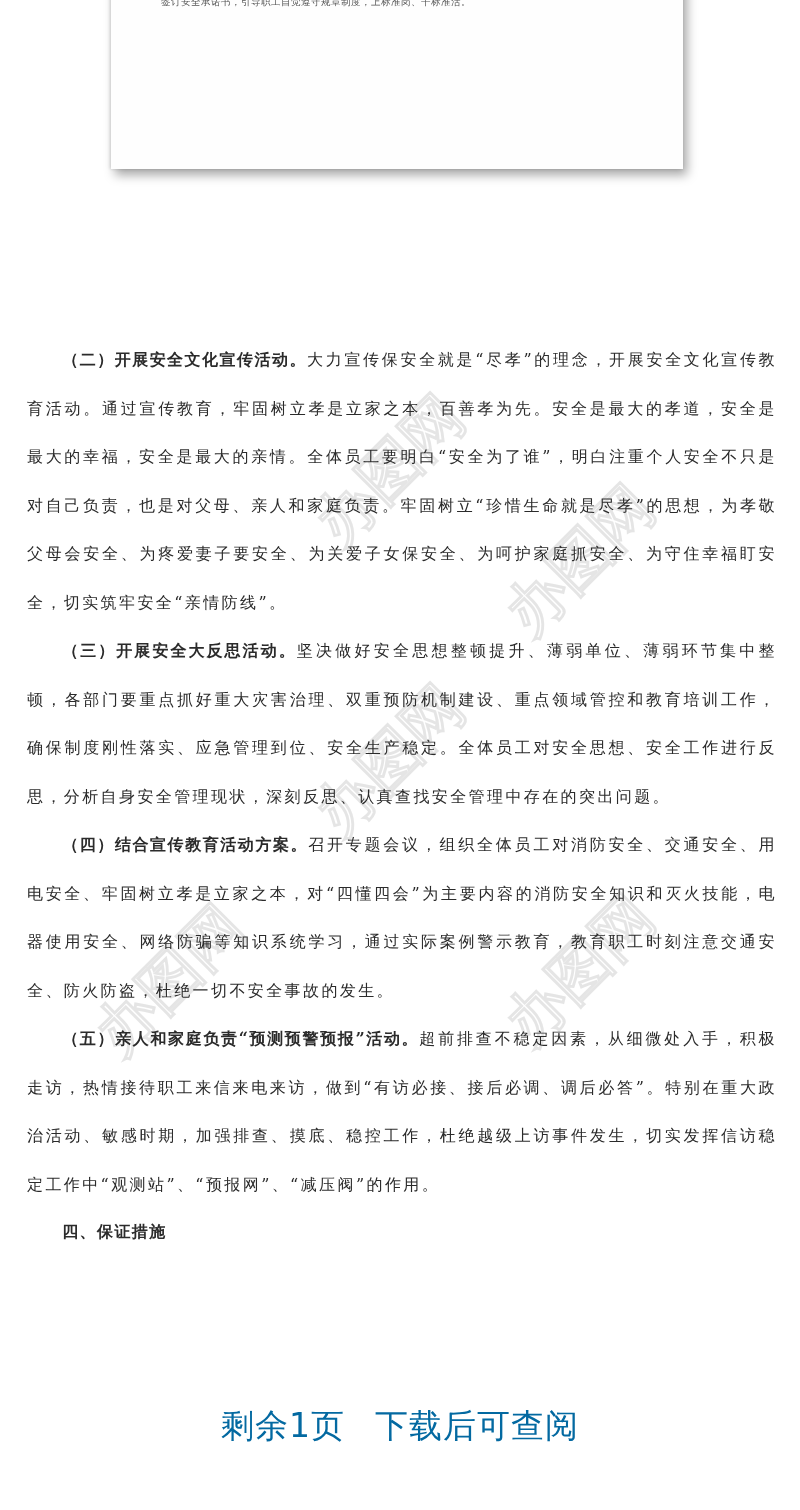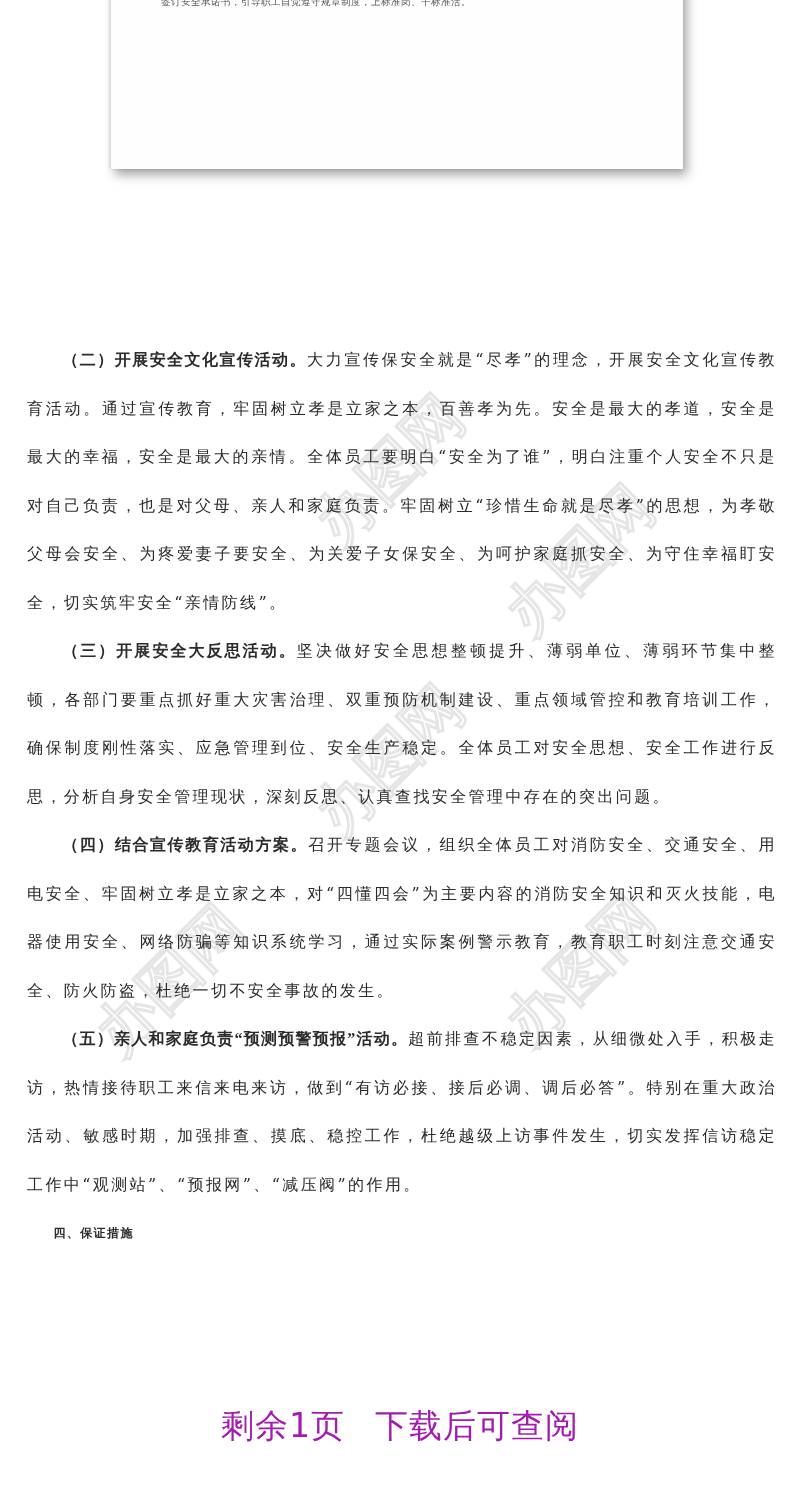--- a/index.html
+++ b/index.html
@@ -43,50 +43,50 @@
       margin: 0;
       font-size: 16px;
       line-height: 48.5px;
       letter-spacing: 2.4px;
       text-align: justify;
       text-indent: 2.2em;
     }
     .para .lead {
       font-weight: bold;
       letter-spacing: 1.2px;
-      font-family: Liberation Serif, serif;
     }
     .heading {
       margin: 0;
-      font-size: 12px;
+      font-size: 16px;
       line-height: 48.5px;
       font-weight: bold;
       text-indent: 2.2em;
       letter-spacing: 1.4px;
+      font-family: Liberation Mono, monospace;
     }
     .watermark {
       position: absolute;
       font-family: "DejaVu Sans", "Liberation Sans", sans-serif;
       font-size: 60px;
       font-weight: bold;
       color: transparent;
       -webkit-text-stroke: 1px rgba(180,180,180,0.35);
       transform: rotate(-45deg);
       pointer-events: none;
       white-space: nowrap;
     }
     .more-banner {
       position: absolute;
       left: 0;
       top: 1404px;
       width: 800px;
       text-align: center;
       font-family: "DejaVu Sans", "Liberation Sans", sans-serif;
       font-size: 33px;
-      color: #a21caf;
+      color: #0369a1;
       letter-spacing: 1px;
     }
     .more-banner .gap { display: inline-block; width: 30px; }
   </style>
 </head>
 <body>
 
 <div class="prev-card">
   <div class="prev-line">签订安全承诺书，引导职工自觉遵守规章制度，上标准岗、干标准活。</div>
 </div>

